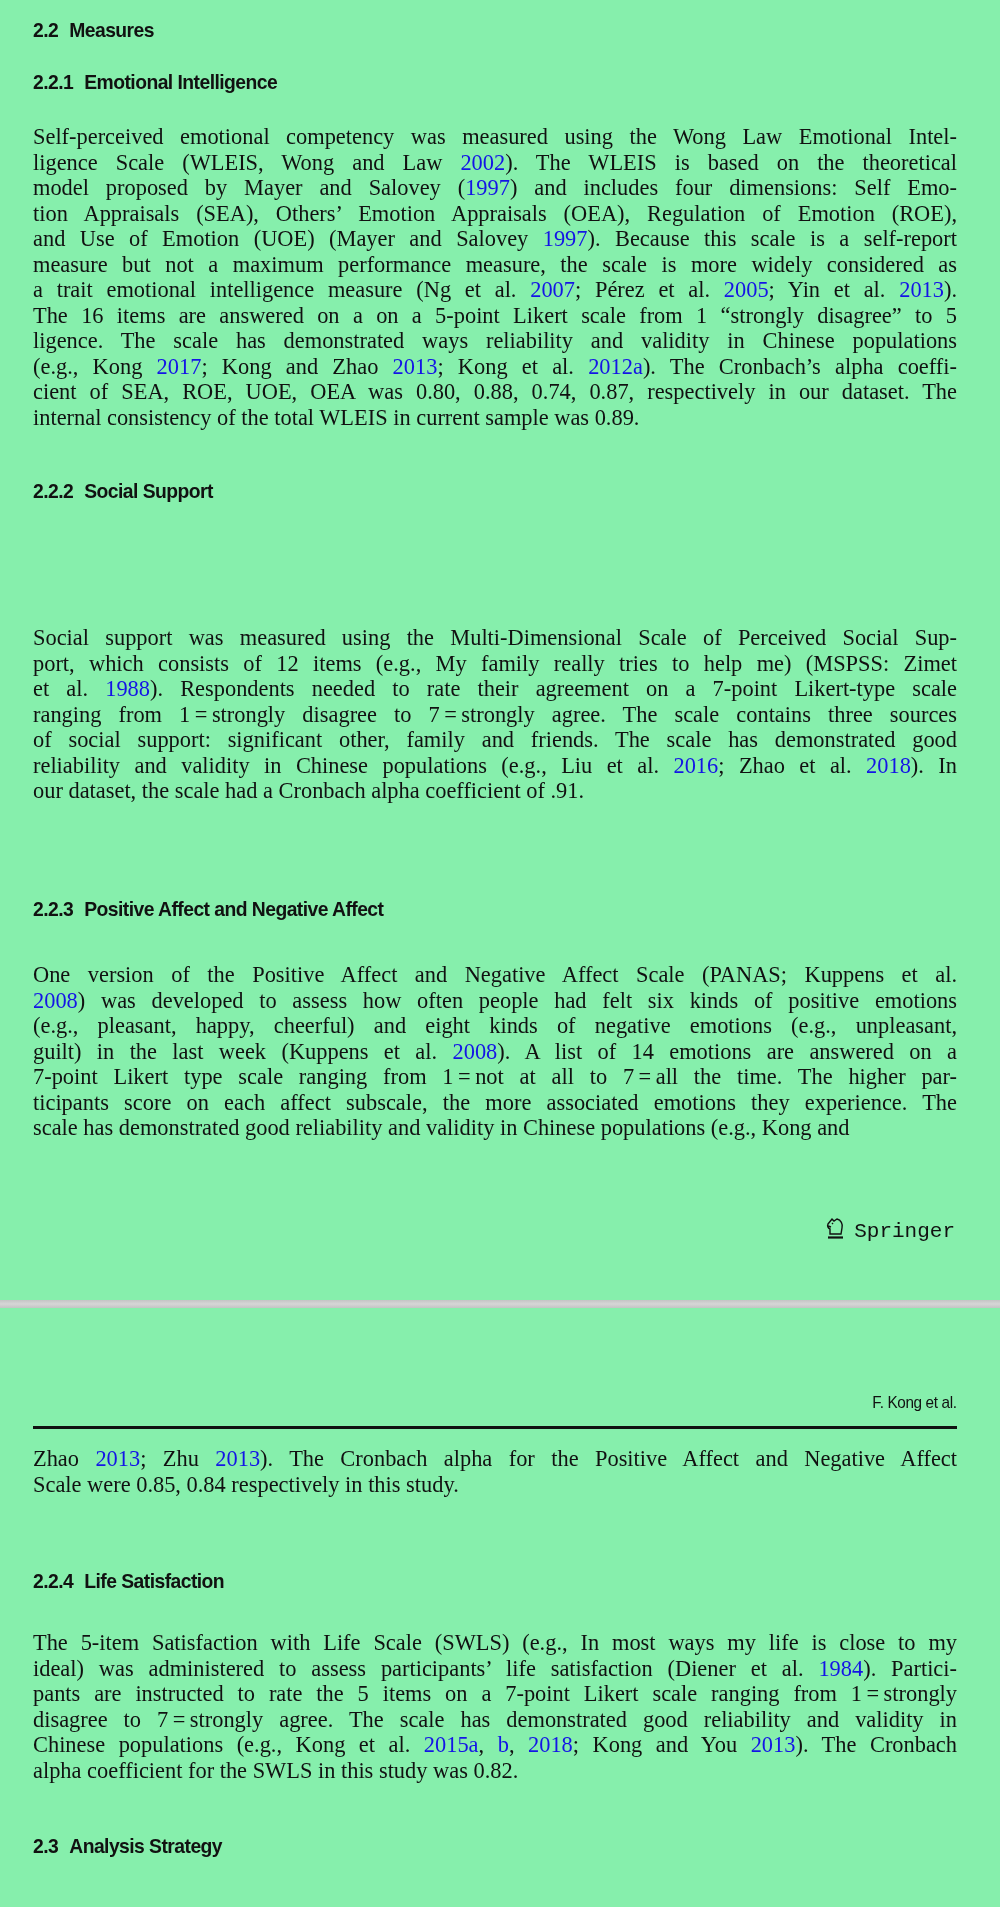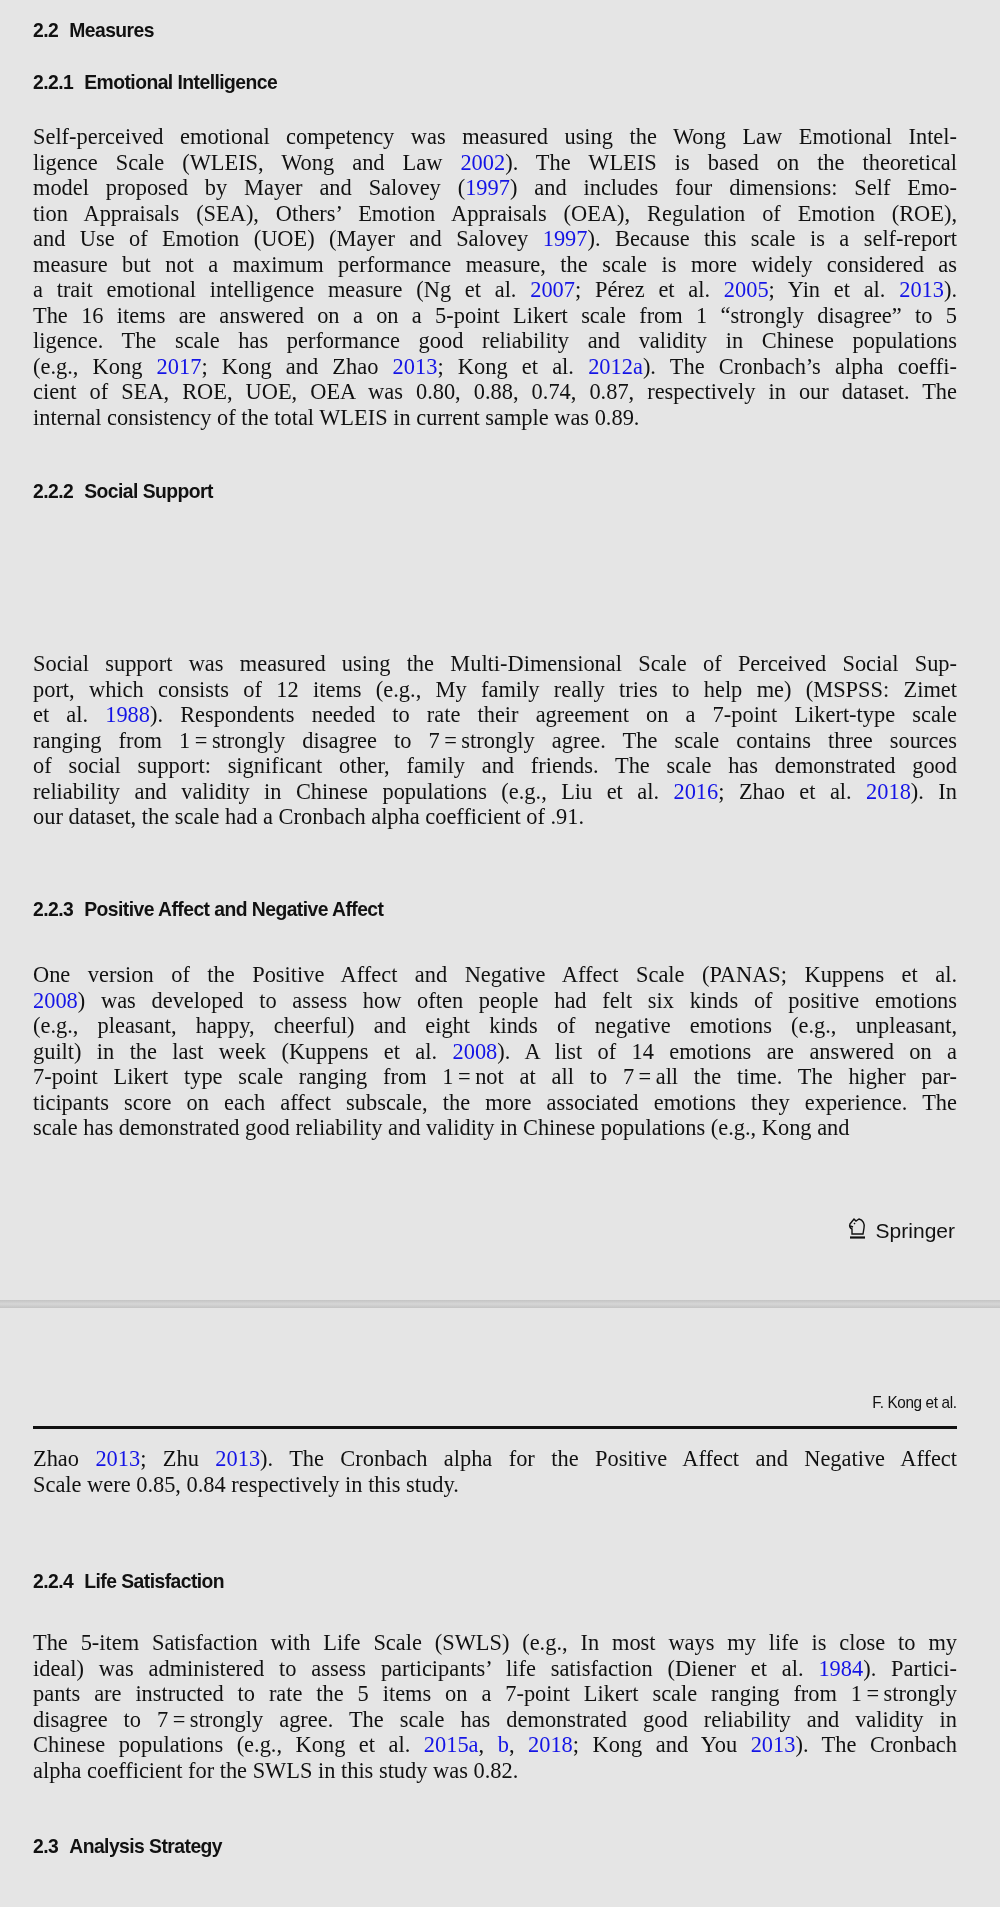--- a/index.html
+++ b/index.html
@@ -1,33 +1,33 @@
 <!DOCTYPE html>
 <html><head>
   <meta charset="utf-8">
   <style>
     * { box-sizing: border-box; margin: 0; padding: 0; }
     html, body { width: 1000px; background: #ffffff; }
     body { position: relative; height: 1907px; overflow: hidden; color: #111; }
-    .page { position: absolute; left: 0; width: 1000px; background: #e5e5e5; }
+    .page { position: absolute; left: 0; width: 1000px; background: #86efac; }
     .page1 { top: 0; height: 1300px; }
     .page-sep { position: absolute; left: 0; top: 1300px; width: 1000px; height: 8px;
       background: linear-gradient(#c4c4c4, #d6d6d6 50%, #c4c4c4); }
     .page2 { top: 1308px; height: 599px; text-decoration: underline; }
     .h { position: absolute; left: 33px; font-family: "Liberation Sans", "DejaVu Sans", sans-serif;
       font-weight: bold; font-size: 21px; letter-spacing: -0.6px; color: #111; white-space: nowrap;
       transform: scaleX(0.92); transform-origin: left center; }
     .h .num { margin-right: 12px; }
     .para { position: absolute; left: 33px; width: 924px; font-family: "Liberation Serif", "DejaVu Serif", serif;
       font-size: 22.4px; line-height: 25.5px; text-align: justify; color: #111; hyphens: manual; }
     .para .ln { display: block; text-align: justify; text-align-last: justify; white-space: nowrap; }
     .para .ln.last { text-align-last: left; }
     .link { color: #1414e6; text-decoration: none; cursor: pointer; }
     .springer { position: absolute; right: 45px; top: 1216px; display: flex; align-items: center; gap: 8px;
-      font-family: Liberation Sans, sans-serif; font-size: 21px; color: #111; text-align: center; }
+      font-family: Liberation Mono, monospace; font-size: 21px; color: #111; text-align: center; }
     .springer svg { width: 22px; height: 24px; }
     .running-head { position: absolute; right: 43px; top: 85px; font-family: "Liberation Sans", "DejaVu Sans", sans-serif;
       font-size: 17px; letter-spacing: -0.4px; color: #111; transform: scaleX(0.9); transform-origin: right center; }
     .head-rule { position: absolute; left: 33px; top: 118px; width: 924px; height: 3px; background: #111; }
   </style>
 </head>
 <body>
 
 <div class="page page1">
   <div class="h" style="top:18px;">
@@ -39,30 +39,30 @@
   </div>
   <div class="para" style="top:124px;">
       <span class="ln">Self-perceived emotional competency was measured using the Wong Law Emotional Intel-</span>
       <span class="ln">ligence Scale (WLEIS, Wong and Law <a class="link">2002</a>). The WLEIS is based on the theoretical</span>
       <span class="ln">model proposed by Mayer and Salovey (<a class="link">1997</a>) and includes four dimensions: Self Emo-</span>
       <span class="ln">tion Appraisals (SEA), Others’ Emotion Appraisals (OEA), Regulation of Emotion (ROE),</span>
       <span class="ln">and Use of Emotion (UOE) (Mayer and Salovey <a class="link">1997</a>). Because this scale is a self-report</span>
       <span class="ln">measure but not a maximum performance measure, the scale is more widely considered as</span>
       <span class="ln">a trait emotional intelligence measure (Ng et al. <a class="link">2007</a>; Pérez et al. <a class="link">2005</a>; Yin et al. <a class="link">2013</a>).</span>
       <span class="ln">The 16 items are answered on a on a 5-point Likert scale from 1 “strongly disagree” to 5</span>
-      <span class="ln">ligence. The scale has performance good reliability and validity in Chinese populations</span>
+      <span class="ln">ligence. The scale has demonstrated ways reliability and validity in Chinese populations</span>
       <span class="ln">(e.g., Kong <a class="link">2017</a>; Kong and Zhao <a class="link">2013</a>; Kong et al. <a class="link">2012a</a>). The Cronbach’s alpha coeffi-</span>
       <span class="ln">cient of SEA, ROE, UOE, OEA was 0.80, 0.88, 0.74, 0.87, respectively in our dataset. The</span>
       <span class="ln last">internal consistency of the total WLEIS in current sample was 0.89.</span>
     </div>
 
   <div class="h" style="top:479px;">
     <span class="num">2.2.2</span><span>Social Support</span>
   </div>
-  <div class="para" style="top:651px;">
+  <div class="para" style="top:625px;">
       <span class="ln">Social support was measured using the Multi-Dimensional Scale of Perceived Social Sup-</span>
       <span class="ln">port, which consists of 12 items (e.g., My family really tries to help me) (MSPSS: Zimet</span>
       <span class="ln">et al. <a class="link">1988</a>). Respondents needed to rate their agreement on a 7-point Likert-type scale</span>
       <span class="ln">ranging from 1 = strongly disagree to 7 = strongly agree. The scale contains three sources</span>
       <span class="ln">of social support: significant other, family and friends. The scale has demonstrated good</span>
       <span class="ln">reliability and validity in Chinese populations (e.g., Liu et al. <a class="link">2016</a>; Zhao et al. <a class="link">2018</a>). In</span>
       <span class="ln last">our dataset, the scale had a Cronbach alpha coefficient of .91.</span>
     </div>
 
   <div class="h" style="top:897px;">

